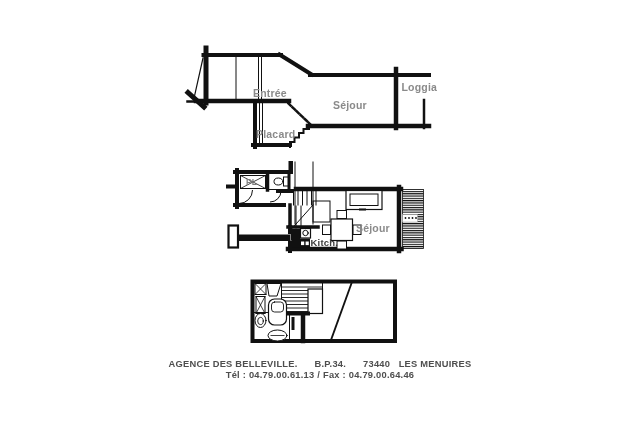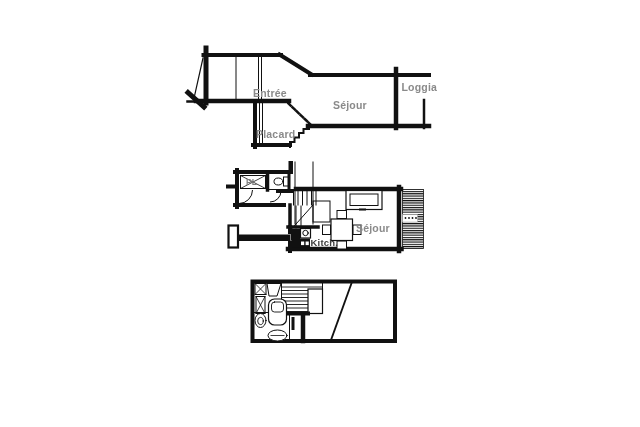--- a/index.html
+++ b/index.html
@@ -218,14 +218,18 @@
           <ellipse cx="277.5" cy="335.5" rx="9.5" ry="5.5" stroke-width="1" fill="#ffffff"></ellipse>
           <line x1="271" y1="335.5" x2="284" y2="335.5" stroke-width="0.8"></line>
         </g>
         <line x1="254" y1="312.5" x2="268" y2="312.5" stroke-width="1"></line>
         <line x1="289.5" y1="315.5" x2="289.5" y2="341" stroke-width="1"></line>
         <rect x="291.5" y="317" width="3" height="13" fill="#111111" stroke="none"></rect>
       </g>
     </g>
   </svg>
 
+  <div class="footer">
+    <div class="footer-line">AGENCE DES BELLEVILLE.      B.P.34.      73440   LES MENUIRES</div>
+    <div class="footer-line">Tél : 04.79.00.61.13 / Fax : 04.79.00.64.46</div>
+  </div>
 
 </div>
 
 </body></html>

